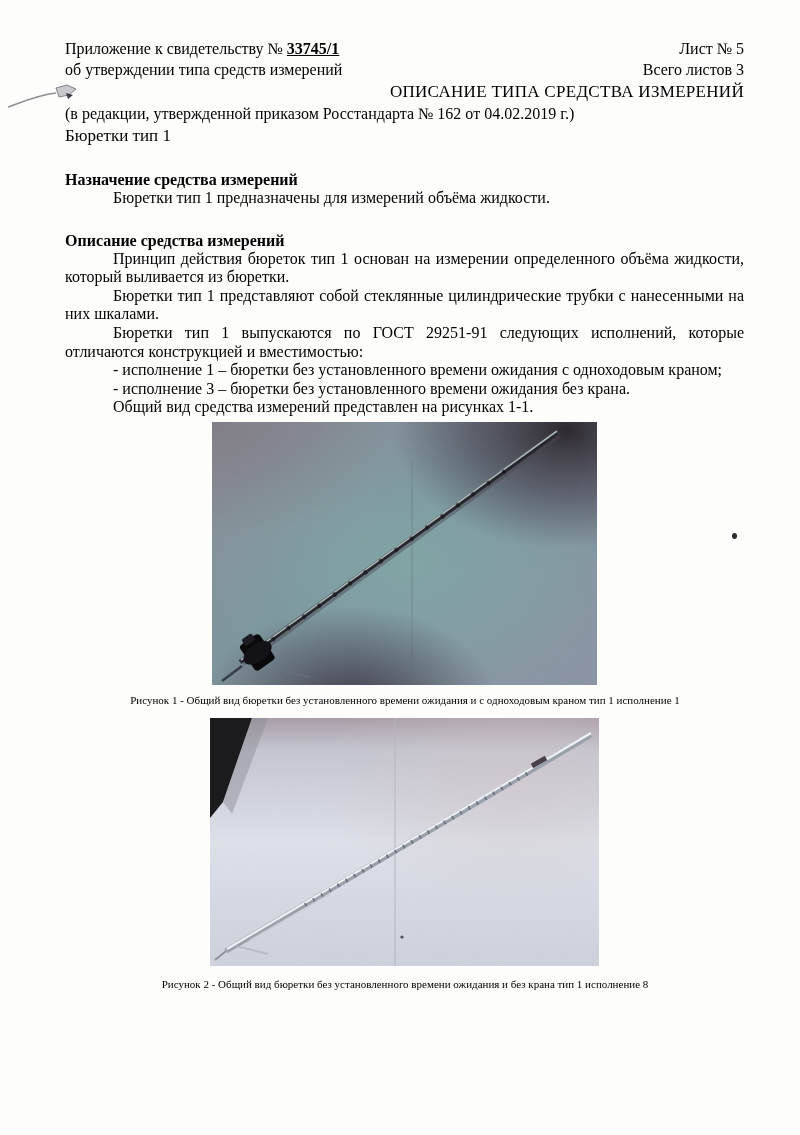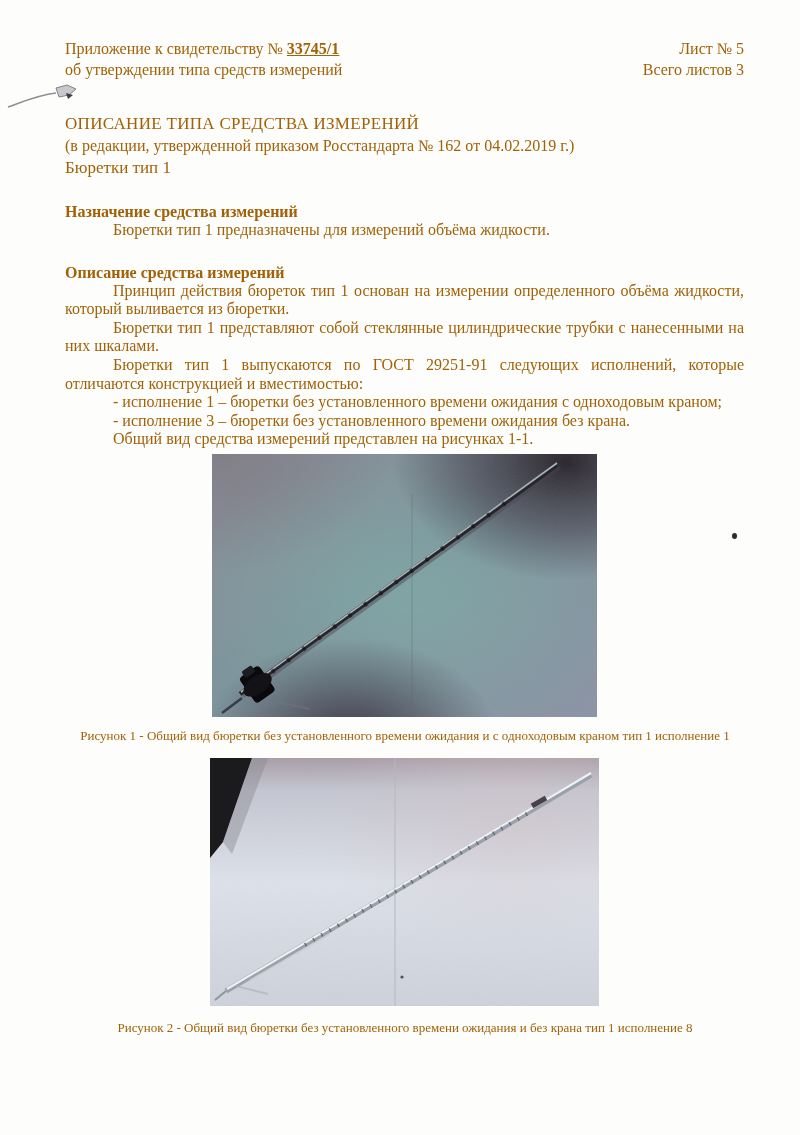--- a/index.html
+++ b/index.html
@@ -1,45 +1,45 @@
 <!DOCTYPE html>
 <html><head>
 <meta charset="utf-8">
 <style>
   html,body{margin:0;padding:0;background:#ffffff;}
   .page{
     position:relative;
     width:800px;height:1135px;
     background:#fdfdfc;
     font-family:"Liberation Serif","DejaVu Serif",serif;
-    color:#a16207;
+    color:#000000;
     font-size:16px;
     overflow:hidden;
   }
   .content{position:absolute;left:65px;top:38px;width:679px;}
   
   .hdr{display:flex;justify-content:space-between;line-height:21px;}
   .hdr-left{text-align:left;}
   .hdr-right{text-align:right;}
   .cert-num{font-weight:bold;text-decoration:underline;}
   
-  .doc-title{text-align:left;margin-top:32px;font-size:17px;line-height:23px;letter-spacing:.3px;}
+  .doc-title{text-align:right;font-size:17px;line-height:23px;letter-spacing:.3px;}
   .edition{font-size:16px;line-height:22px;}
   .instrument{margin-top:0;font-size:17px;line-height:22px;}
   
   .sec-h{font-weight:bold;margin-top:23px;line-height:19px;}
   p{margin:0;line-height:18.6px;}
   .ind{text-indent:48px;}
   .just{text-align:justify;}
   .nowrapline{white-space:nowrap;}
   
   .photo{display:block;margin:0 auto;border:0;}
   .photo1{width:385px;height:263px;margin-top:5px;}
   .photo2{width:389px;height:248px;margin-top:7px;}
-  .caption{width:680px;margin:4px auto 0 auto;text-align:center;line-height:30px;font-size:13px;}
+  .caption{width:680px;margin:4px auto 0 auto;text-align:center;line-height:22px;font-size:11px;}
   .caption2{margin-top:7px;}
   
   .pen-mark{position:absolute;left:6px;top:80px;}
   .ink-speck{position:absolute;left:732px;top:533px;width:5px;height:6px;border-radius:50%;background:#2b2b2f;}
 </style>
 </head>
 <body>
 
 <div class="page">
 

